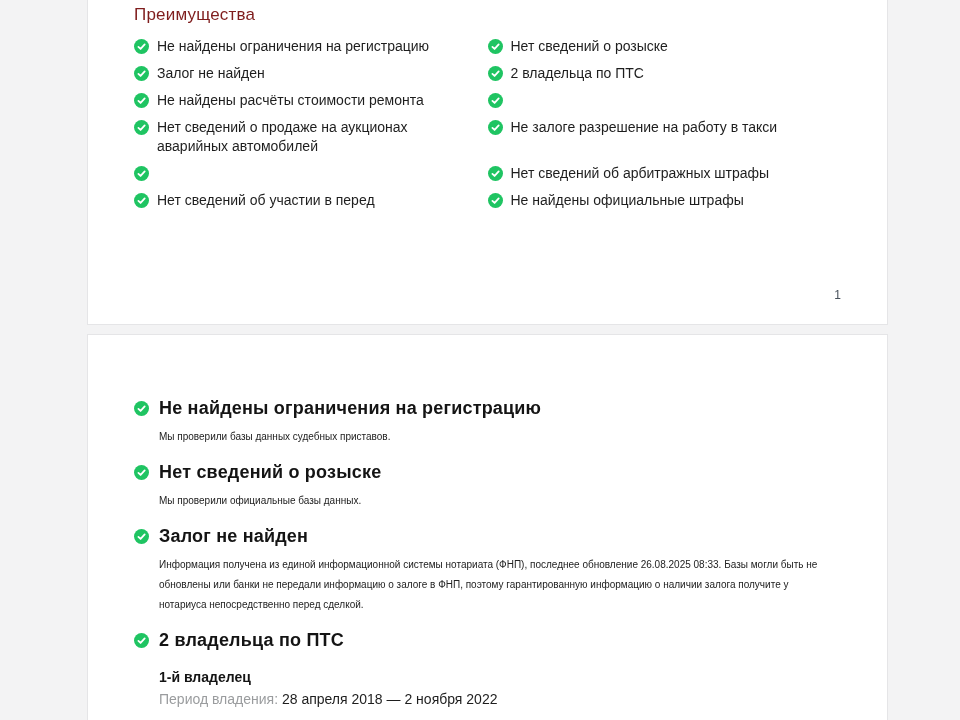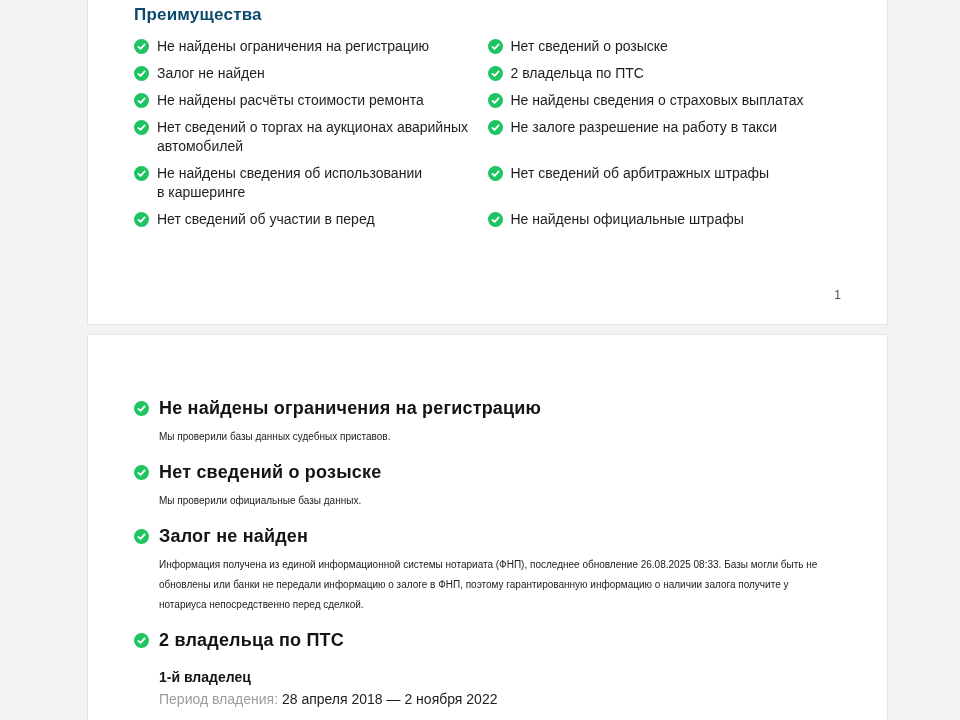--- a/index.html
+++ b/index.html
@@ -18,21 +18,21 @@
   }
   .page1 {
     position: relative;
     margin-top: -20px;
     height: 345px;
     padding: 24px 46px;
   }
   .page-title {
     margin: 0 0 12px;
     font-size: 17px; line-height: 20px;
-    font-weight: bold; color: #0c4a6e;
+    font-weight: normal; color: #7f1d1d;
     letter-spacing: 0.2px;
   }
   .adv-grid {
     display: grid;
     grid-template-columns: 1fr 1fr;
     row-gap: 8px;
   }
   .adv-cell { min-height: 19px; }
   .adv-item {
     display: flex; gap: 8px;
@@ -141,32 +141,31 @@
   </div>
 </div>
       <div class="adv-cell">
   <div class="adv-item">
     <span class="check">
       <svg viewBox="0 0 16 16" aria-hidden="true">
         <circle cx="8" cy="8" r="8"></circle>
         <path d="M4.7 8.4 L7 10.6 L11.4 5.7"></path>
       </svg>
     </span>
-    <span class="adv-text">Не найдены сведения о страховых выплатах</span>
-  </div>
-</div>
-      <div class="adv-cell">
-  <div class="adv-item">
-    <span class="check">
-      <svg viewBox="0 0 16 16" aria-hidden="true">
-        <circle cx="8" cy="8" r="8"></circle>
-        <path d="M4.7 8.4 L7 10.6 L11.4 5.7"></path>
-      </svg>
-    </span>
-    <span class="adv-text">Нет сведений о торгах на аукционах аварийных автомобилей</span>
+  </div>
+</div>
+      <div class="adv-cell">
+  <div class="adv-item">
+    <span class="check">
+      <svg viewBox="0 0 16 16" aria-hidden="true">
+        <circle cx="8" cy="8" r="8"></circle>
+        <path d="M4.7 8.4 L7 10.6 L11.4 5.7"></path>
+      </svg>
+    </span>
+    <span class="adv-text">Нет сведений о продаже на аукционах аварийных автомобилей</span>
   </div>
 </div>
       <div class="adv-cell">
   <div class="adv-item">
     <span class="check">
       <svg viewBox="0 0 16 16" aria-hidden="true">
         <circle cx="8" cy="8" r="8"></circle>
         <path d="M4.7 8.4 L7 10.6 L11.4 5.7"></path>
       </svg>
     </span>
@@ -174,21 +173,20 @@
   </div>
 </div>
       <div class="adv-cell">
   <div class="adv-item">
     <span class="check">
       <svg viewBox="0 0 16 16" aria-hidden="true">
         <circle cx="8" cy="8" r="8"></circle>
         <path d="M4.7 8.4 L7 10.6 L11.4 5.7"></path>
       </svg>
     </span>
-    <span class="adv-text">Не найдены сведения об использовании в&nbsp;каршеринге</span>
   </div>
 </div>
       <div class="adv-cell">
   <div class="adv-item">
     <span class="check">
       <svg viewBox="0 0 16 16" aria-hidden="true">
         <circle cx="8" cy="8" r="8"></circle>
         <path d="M4.7 8.4 L7 10.6 L11.4 5.7"></path>
       </svg>
     </span>

